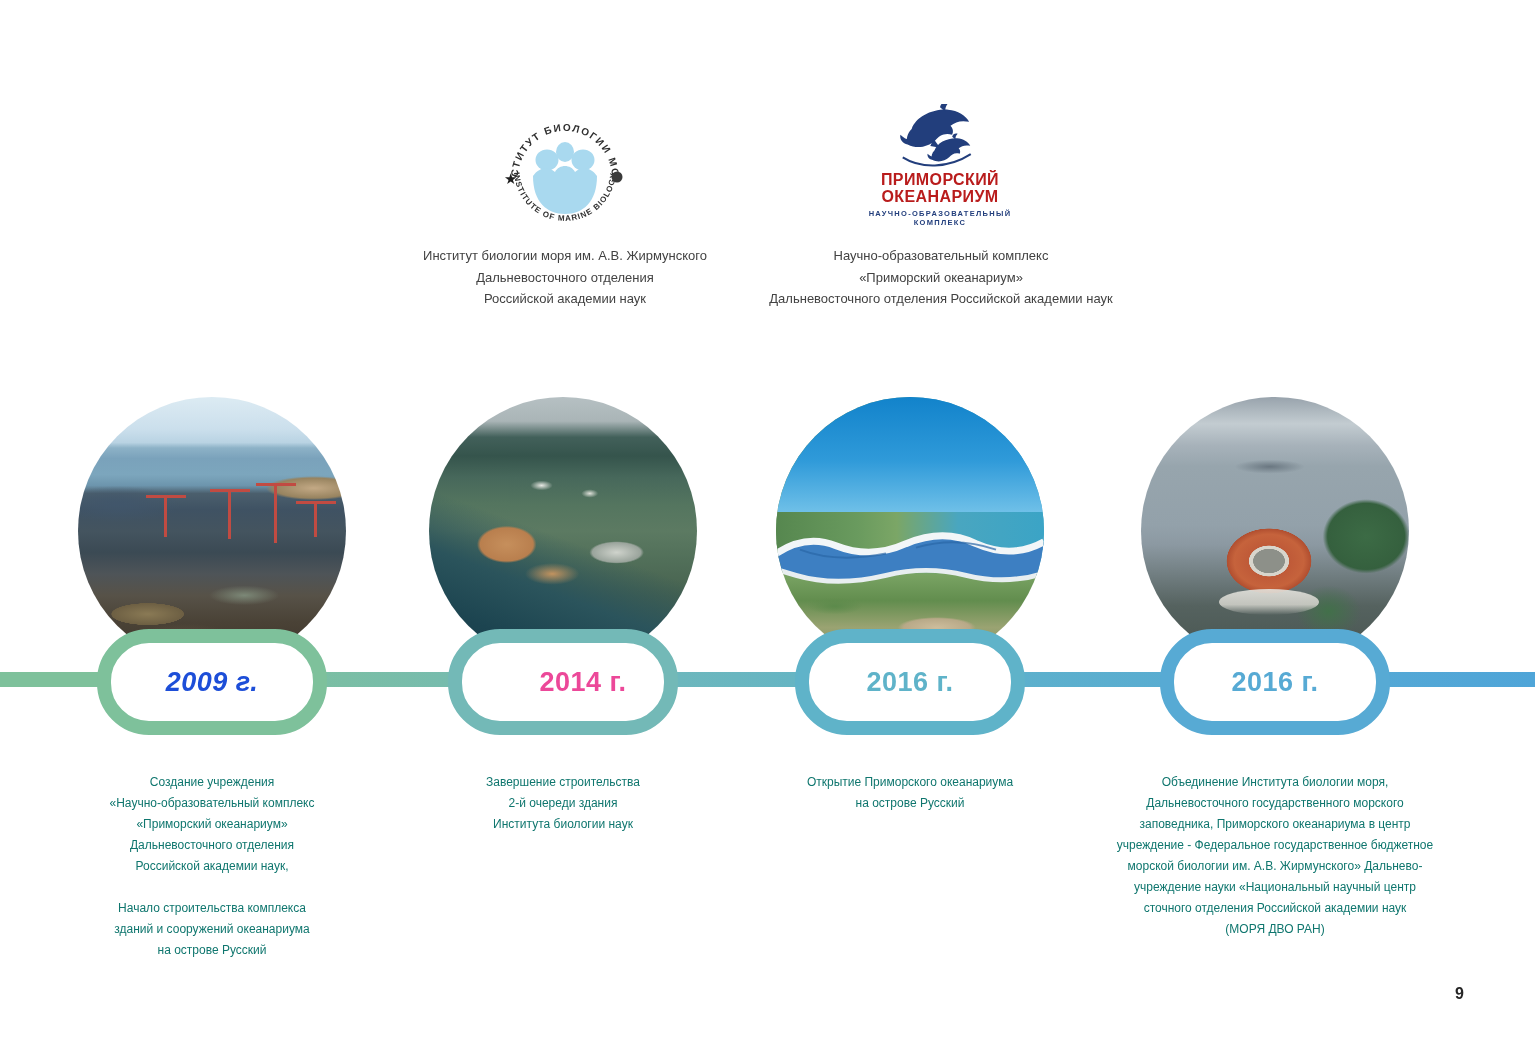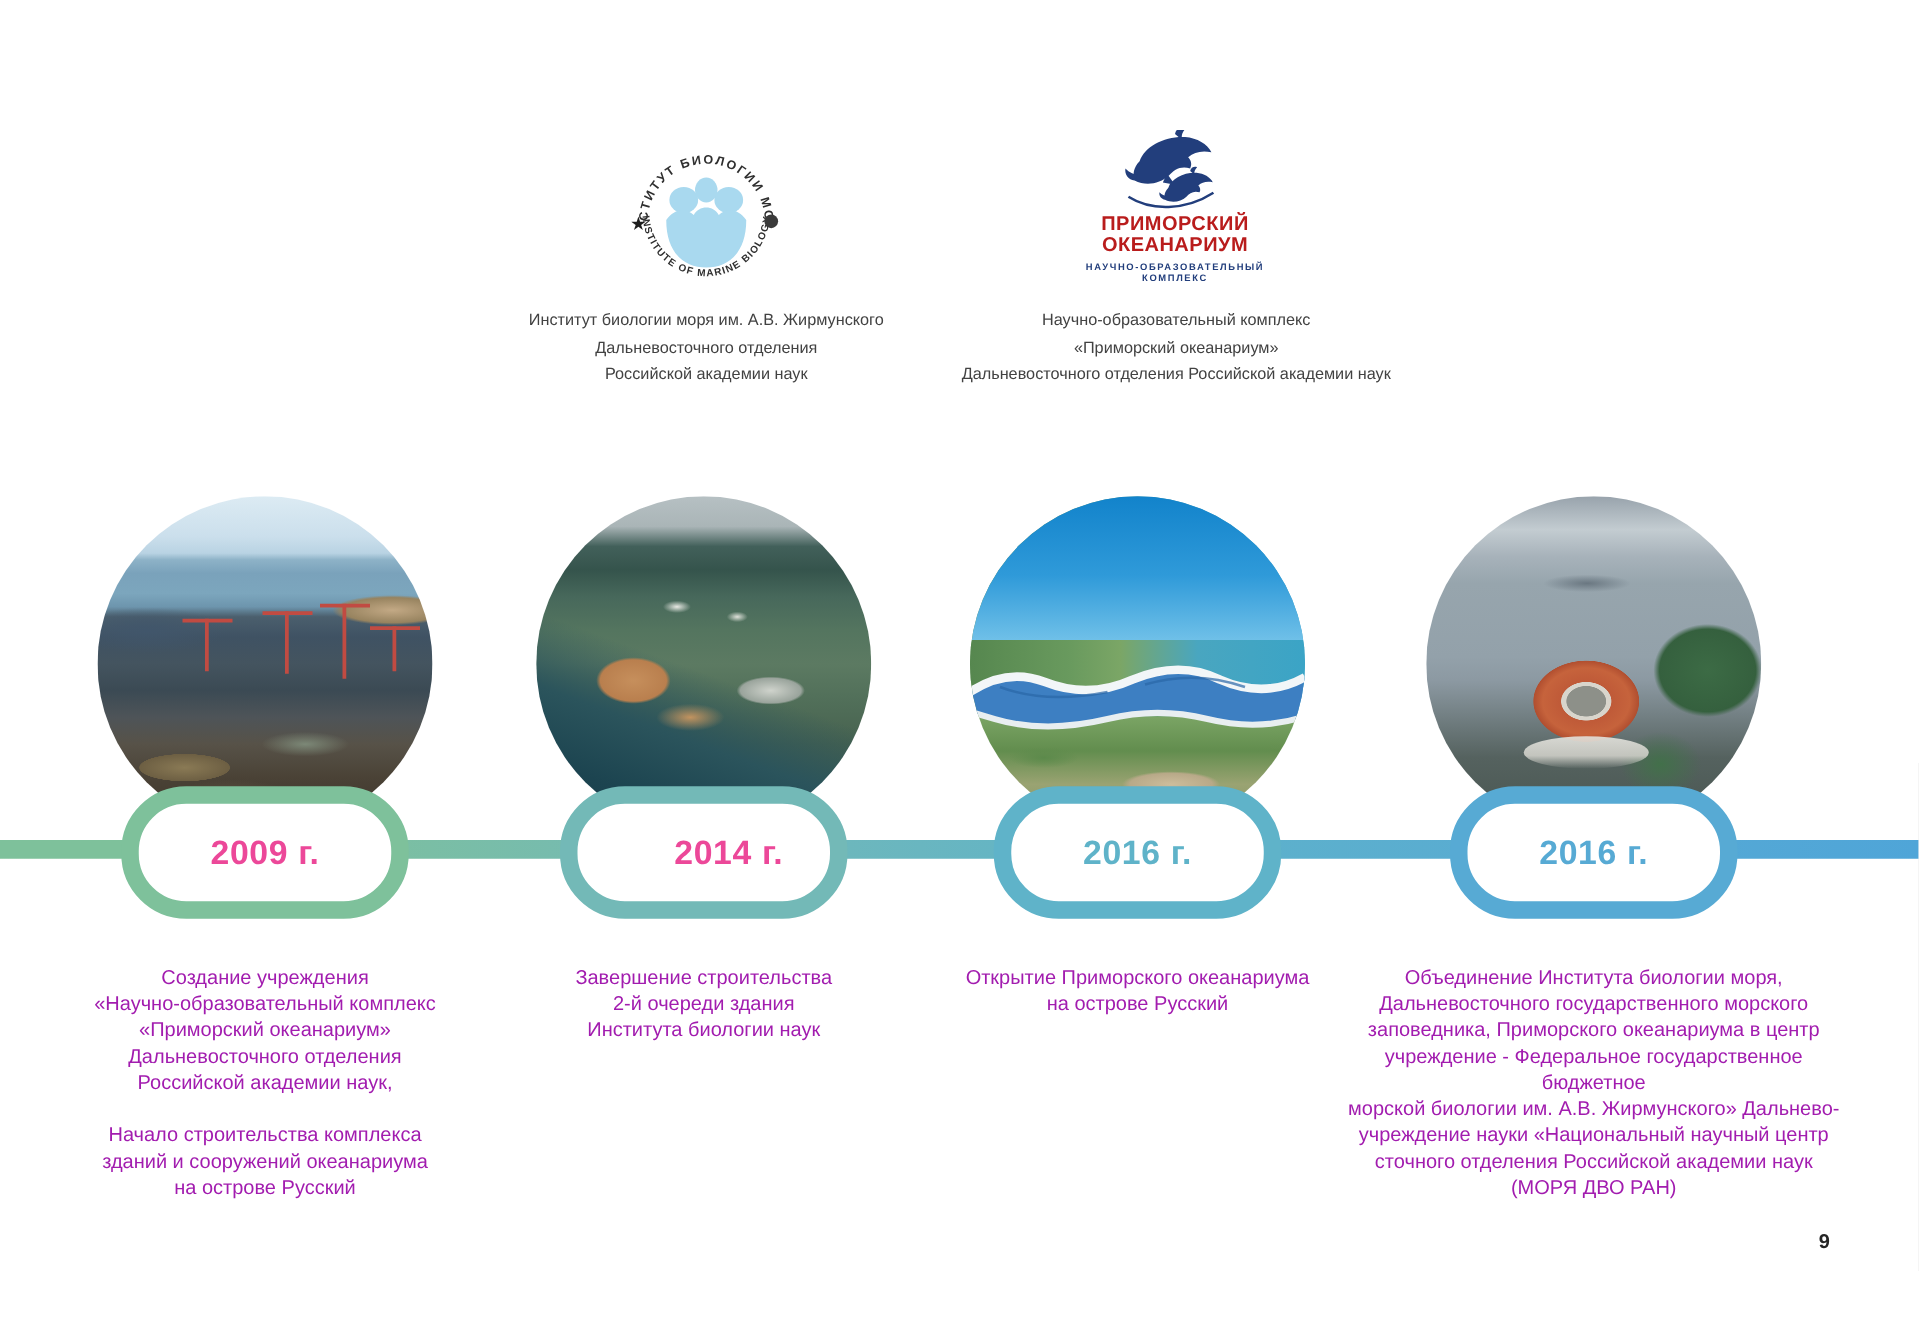--- a/index.html
+++ b/index.html
@@ -35,21 +35,21 @@
     background:#ffffff; border:14px solid #888; border-radius:52px;
     display:flex; align-items:center; justify-content:center;
   }
   .year { font-size:27px; font-weight:bold; letter-spacing:0.5px; }
   .photo {
     position:absolute; top:397px; width:268px; height:268px; border-radius:50%;
     overflow:hidden; z-index:1;
   }
   .desc {
     position:absolute; top:772px; text-align:center; z-index:2;
-    font-size:16px; line-height:21px; color:#a21caf;
+    font-size:12px; line-height:21px; color:#0f766e;
   }
   .desc-line { min-height:21px; }
   .page-num { position:absolute; left:1455px; top:985px; font-size:16px; font-weight:bold; color:#252525; }
 
   
   .photo1 { background:
     radial-gradient(ellipse 60px 18px at 26% 81%, #8a7a55 0%, #6d5f43 60%, transparent 61%),
     radial-gradient(ellipse 50px 14px at 62% 74%, #7c8877 0%, transparent 70%),
     radial-gradient(ellipse 70px 20px at 40% 90%, #5c5140 0%, transparent 72%),
     radial-gradient(ellipse 90px 26px at 15% 40%, #41566b 0%, transparent 70%),
@@ -162,21 +162,21 @@
 
   <div class="tl-line"></div>
 
   <div class="photo photo1" style="left:78px;">
     <div class="crane c1"></div>
     <div class="crane c2"></div>
     <div class="crane c3"></div>
     <div class="crane c4"></div>
   </div>
   <div class="badge" style="left: 97px; border-color: rgb(126, 193, 155);">
-    <div class="year" style="color: #ec4899;">2009 г.</div>
+    <div class="year" style="color: #1d4ed8; font-style: italic;">2009 г.</div>
   </div>
   <div class="desc" style="left:42px; width:340px;">
     <div class="desc-line">Создание учреждения</div>
     <div class="desc-line">«Научно-образовательный комплекс</div>
     <div class="desc-line">«Приморский океанариум»</div>
     <div class="desc-line">Дальневосточного отделения</div>
     <div class="desc-line">Российской академии наук,</div>
     <div class="desc-line"></div>
     <div class="desc-line">Начало строительства комплекса</div>
     <div class="desc-line">зданий и сооружений океанариума</div>

